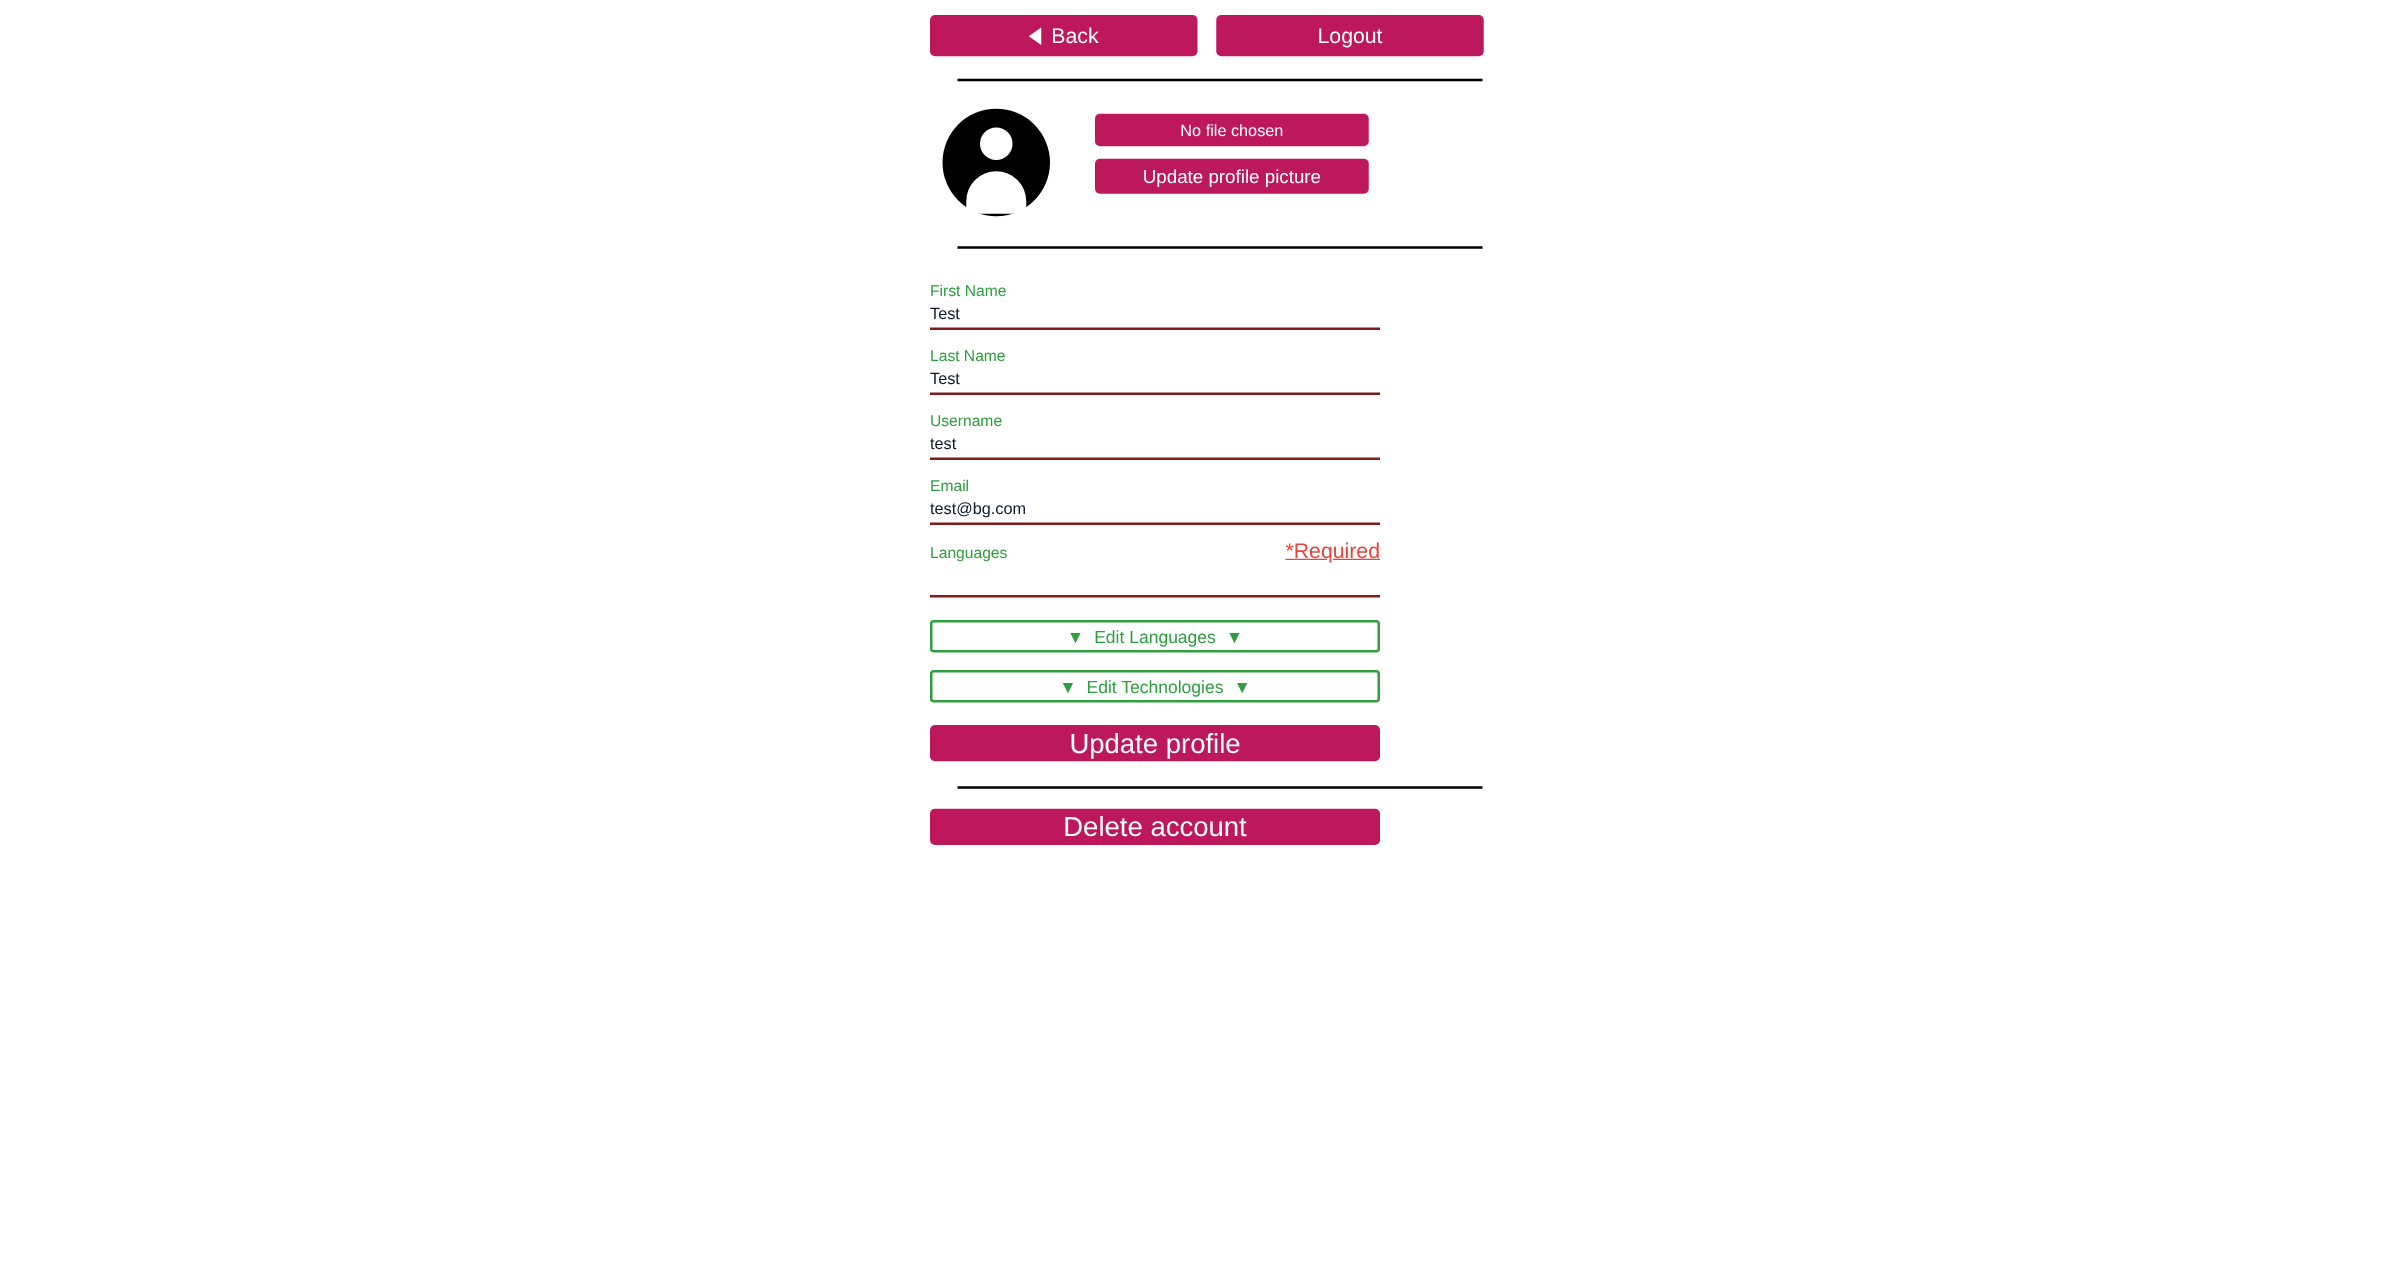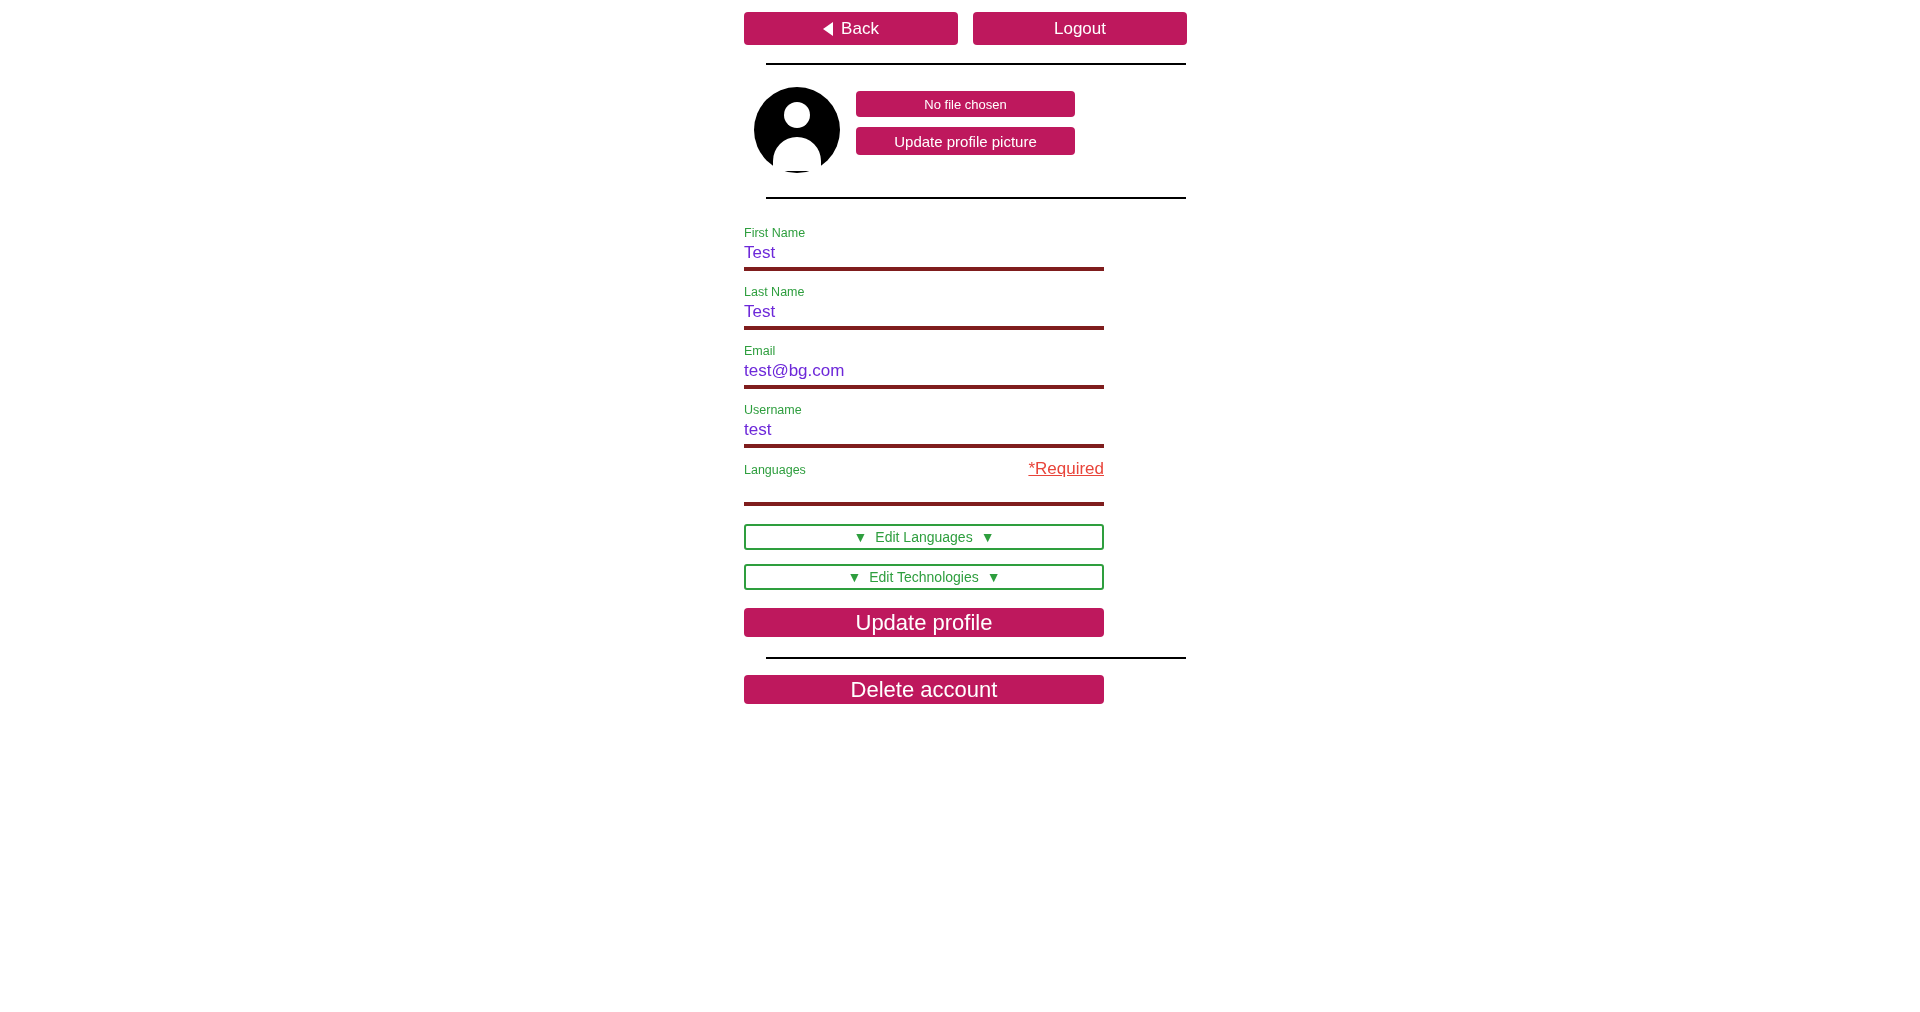--- a/index.html
+++ b/index.html
@@ -65,21 +65,21 @@
     width: 420px;
     position: relative;
     left: 10px;
   }
   .sep-top { margin-top: 18px; }
 
   
   .avatar-block {
     display: flex;
     align-items: flex-start;
-    gap: 16px;
+    gap: 36px;
     margin-top: 22px;
     padding-left: 10px;
   }
   .avatar {
     width: 86px;
     height: 86px;
     border-radius: 50%;
     background: #000000;
     position: relative;
     flex: none;
@@ -142,25 +142,25 @@
   }
   .field-required {
     color: #e8443a;
     font-size: 17px;
     line-height: 16px;
     text-decoration: underline;
   }
   .field-input {
     width: 100%;
     border: none;
-    border-bottom: 4px solid #7f1d1d;
+    border-bottom: 2px solid #7f1d1d;
     outline: none;
     font-family: "Liberation Sans", sans-serif;
-    font-size: 17px;
-    color: #6d28d9;
+    font-size: 13px;
+    color: #0f172a;
     padding: 2px 0 4px 0;
     background: transparent;
     display: block;
   }
   .field-input.empty { height: 28px; }
 
   
   .btn-toggle {
     width: 100%;
     height: 26px;
@@ -234,32 +234,32 @@
       <div class="field">
         <div class="field-row">
           <span class="field-label">Last Name</span>
           <span class="field-required"></span>
         </div>
         <input class="field-input" type="text" value="Test" style="">
       </div>
 
       <div class="field">
         <div class="field-row">
+          <span class="field-label">Username</span>
+          <span class="field-required"></span>
+        </div>
+        <input class="field-input" type="text" value="test" style="">
+      </div>
+
+      <div class="field">
+        <div class="field-row">
           <span class="field-label">Email</span>
           <span class="field-required"></span>
         </div>
         <input class="field-input" type="text" value="test@bg.com" style="">
-      </div>
-
-      <div class="field">
-        <div class="field-row">
-          <span class="field-label">Username</span>
-          <span class="field-required"></span>
-        </div>
-        <input class="field-input" type="text" value="test" style="">
       </div>
 
       <div class="field" style="margin-bottom:18px;">
         <div class="field-row">
           <span class="field-label">Languages</span>
           <span class="field-required">*Required</span>
         </div>
         <input class="field-input empty" type="password" value="" style="">
       </div>
 

